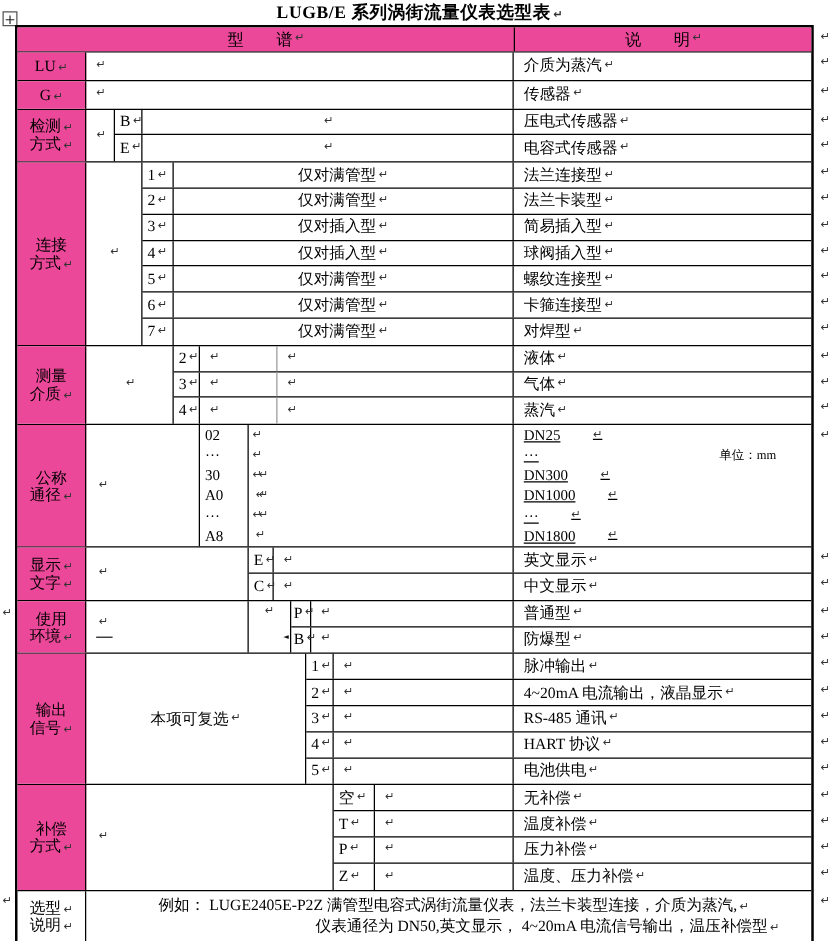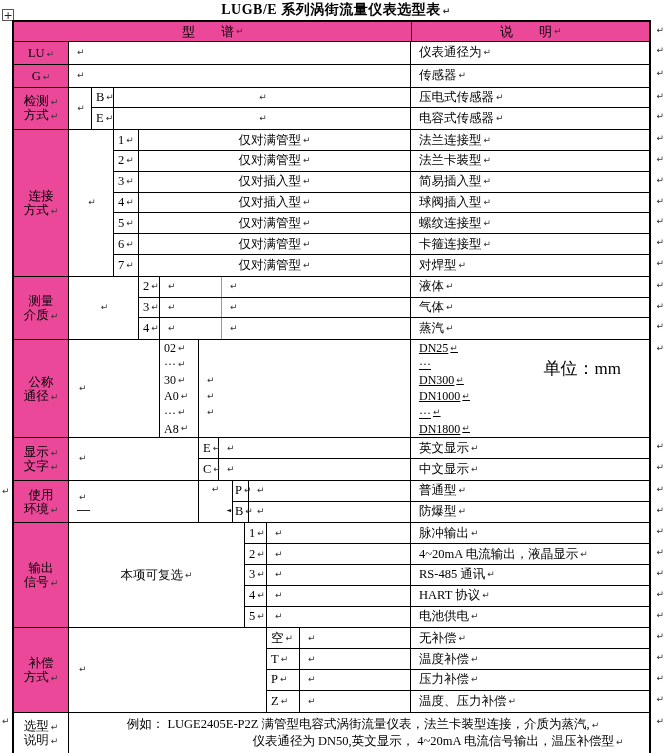--- a/index.html
+++ b/index.html
@@ -34,25 +34,25 @@
   .eol{position:absolute;right:-15px;top:4px;margin:0;font-size:9px;color:#333;}
   .ltr{border-right:1px solid #9a9a9a;}
   .twoLine{flex-direction:column;align-items:flex-start;justify-content:center;line-height:15px;}
   .dash{font-weight:bold;font-size:13px;line-height:10px;}
   .blankcell{width:34px;border-right:1px solid #000;flex-direction:column;justify-content:flex-start;
              position:relative;flex-shrink:0;align-items:center;padding-top:4px;}
   .tri{position:absolute;right:1px;top:26px;font-size:6px;color:#111;margin:0;}
   
   .diam{height:97px;}
   .dcol{flex-direction:column;align-items:flex-start;justify-content:flex-start;}
-  .dl{height:16.1px;line-height:16.1px;display:flex;align-items:center;font-size:12px;white-space:nowrap;}
+  .dl{height:16.1px;line-height:16.1px;display:flex;align-items:center;font-size:12px;white-space:nowrap;gap:24px;}
   .dcodes{width:39px;border-right:1px solid #000;padding-left:4px;flex-shrink:0;}
   .dmid{flex:1;border-right:1px solid #000;padding-left:6px;min-width:0;}
   .ddesc{width:238px;flex-shrink:0;padding-left:8px;position:relative;text-decoration:underline;}
-  .unit{position:absolute;top:17px;right:28px;font-size:17px;}
+  .unit{position:absolute;top:17px;right:28px;font-size:10px;}
   
   .exr{height:40px;}
   .excell{flex:1;flex-direction:column;align-items:center;justify-content:center;
           line-height:17px;position:relative;font-size:12.5px;min-width:0;}
   .exline2{padding-left:158px;}
   .lmark{position:absolute;font-size:9px;color:#333;font-family:"DejaVu Sans",sans-serif;}
   .w23{width:23px;} .w22{width:22px;} .w45{width:45px;} .w25{width:25px;}
   .w70{width:70px;} .w21{width:21px;} .w62{width:62px;} .w91{width:91px;}
   .w130{width:130px;} .w20{width:20px;} .w16{width:16px;} .w176{width:176px;}
   .w33{width:33px;} .w198{width:198px;}
@@ -85,21 +85,21 @@
     </div>
 
     <div class="band" style="height:21.8px;">
       <div class="c label gray">
           <div><span>LU</span><span class="pm">↵</span></div>
         </div>
       <div class="c content">
           <span class="pm">↵</span>
         </div>
       <div class="c desc">
-          <span>仪表通径为</span>
+          <span>介质为蒸汽</span>
           <span class="pm">↵</span>
           <span class="eol pm">↵</span>
         </div>
     </div>
 
     <div class="band" style="height:21.8px;">
       <div class="c label gray">
           <div><span>G</span><span class="pm">↵</span></div>
         </div>
       <div class="c content">

